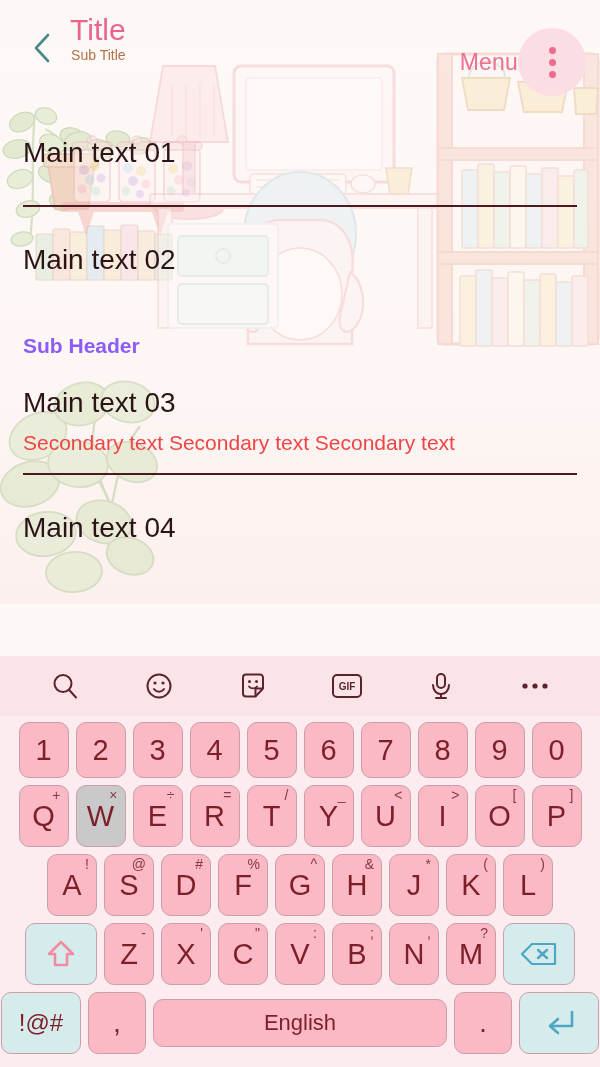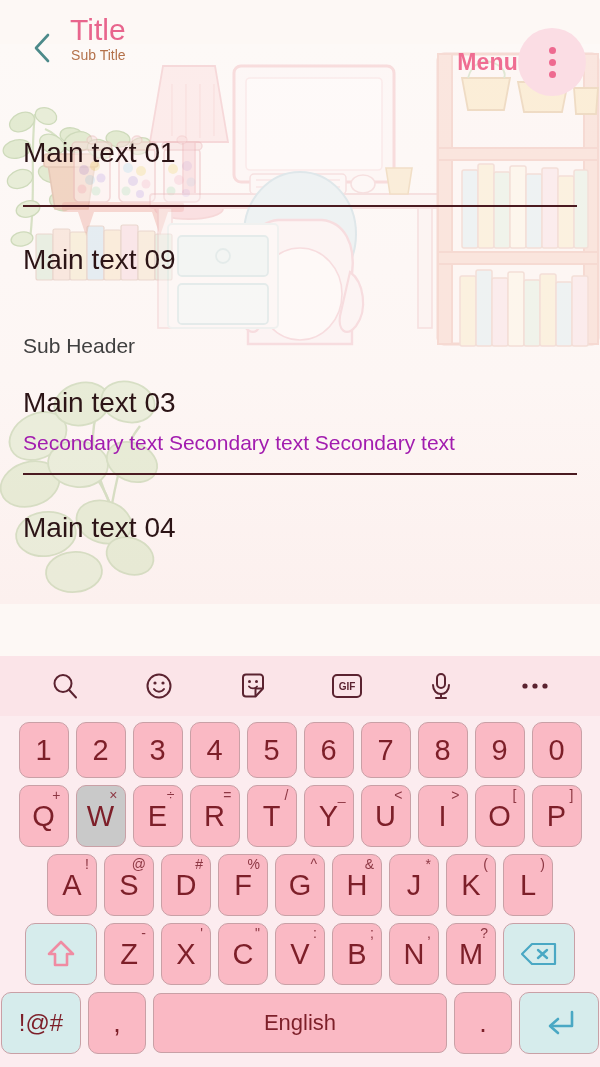--- a/index.html
+++ b/index.html
@@ -20,37 +20,37 @@
 
   
   .appbar { position:relative; height:100px; display:flex; align-items:flex-start;
             padding:16px 14px 0 22px; z-index:40;text-align:right; }
   .back-btn { width:40px; height:48px; display:flex; align-items:center; justify-content:center;
               margin-top:8px; }
   .titles { margin-left:8px; margin-top:-2px; }
   .title { font-size:30px; color:#e8658d; line-height:1.05; font-weight:400; }
   .subtitle { font-size:14px; color:#b4714a; margin-top:2px; line-height:1.1; }
   .appbar-right { margin-left:auto; display:flex; align-items:center; gap:0px; margin-top:12px; }
-  .menu-label { font-size:23px; color:#ef6d92; font-weight:700; letter-spacing:.2px; padding-right:4px; }
+  .menu-label { font-size:23px; color:#ef6d92; font-weight:400; letter-spacing:.2px; padding-right:4px; }
   .overflow-btn { width:68px; height:68px; border-radius:50%; background:#fbdde4;
                   display:flex; align-items:center; justify-content:center; gap:5px;
                   flex-direction:column; margin-left:-4px; }
   .dot { width:7px; height:7px; border-radius:50%; background:#ee6a90; }
 
   
   .wallpaper { position:absolute; left:0; top:44px; width:600px; height:560px;
                z-index:1; pointer-events:none; }
 
   
   .content { position:relative; z-index:20; padding:0 23px; }
   .row { height:105px; display:flex; flex-direction:column; justify-content:center; }
   .row-main { font-size:28px; color:#2c1416; line-height:1.2; }
-  .row-sec { font-size:21px; color:#a21caf; margin-top:12px; white-space:nowrap; }
+  .row-sec { font-size:21px; color:#ef4444; margin-top:12px; white-space:nowrap; }
   .divider { height:2px; background:#4a1a20; margin:0; }
-  .subheader { font-size:21px; font-weight:400; color:#404040; padding:22px 0 10px 0; }
+  .subheader { font-size:21px; font-weight:700; color:#8b5cf6; padding:22px 0 10px 0; }
 
   
   .keyboard { position:absolute; left:0; bottom:0; width:600px; z-index:60;
               background:#fcecef; padding-bottom:6px; }
   .kb-toolbar { height:60px; display:flex; align-items:center; justify-content:space-around;
                 background:#fbe4e8; padding:8px 18px; }
   .kb-tool { width:56px; height:46px; display:flex; align-items:center; justify-content:center; }
   .kb-rows { padding:6px 4px 0 4px; }
   .kb-row { display:flex; justify-content:center; align-items:center;
             gap:7px; margin-bottom:7px; }
@@ -59,21 +59,21 @@
          color:#7d1f29; flex:0 0 auto; }
   .key.num { width:50px; height:56px; font-size:29px; }
   .key.alpha { width:50px; height:62px; font-size:29px; }
   .key.alpha.pressed { background:#c9c9c9; }
   .key .sup { position:absolute; top:2px; right:7px; font-size:14px; color:#8d3743; line-height:1; }
   .key.fn { background:#d6ecec; }
   .key.shiftkey { width:72px; height:62px; }
   .key.backkey { width:72px; height:62px; }
   .key.symkey { width:80px; height:62px; font-size:24px; }
   .key.commakey { width:58px; height:62px; font-size:27px; }
-  .key.spacekey { width:294px; height:60px; font-size:22px; color:#7d1f29;border-radius:8px; }
+  .key.spacekey { width:294px; height:48px; font-size:22px; color:#7d1f29; }
   .key.periodkey { width:58px; height:62px; font-size:27px; }
   .key.enterkey { width:80px; height:62px; }
   .row4 { gap:7px; }
   .row5 { gap:7px; }
 </style>
 </head>
 <body>
 
 <div id="phone">
 
@@ -270,21 +270,21 @@
   </svg>
 
   <div class="content">
 
     <div class="row">
       <div class="row-main">Main text 01</div>
     </div>
     <div class="divider"></div>
 
     <div class="row">
-      <div class="row-main">Main text 09</div>
+      <div class="row-main">Main text 02</div>
     </div>
 
     <div class="subheader">Sub Header</div>
 
     <div class="row">
       <div class="row-main">Main text 03</div>
       <div class="row-sec">Secondary text Secondary text Secondary text</div>
     </div>
     <div class="divider"></div>
 

